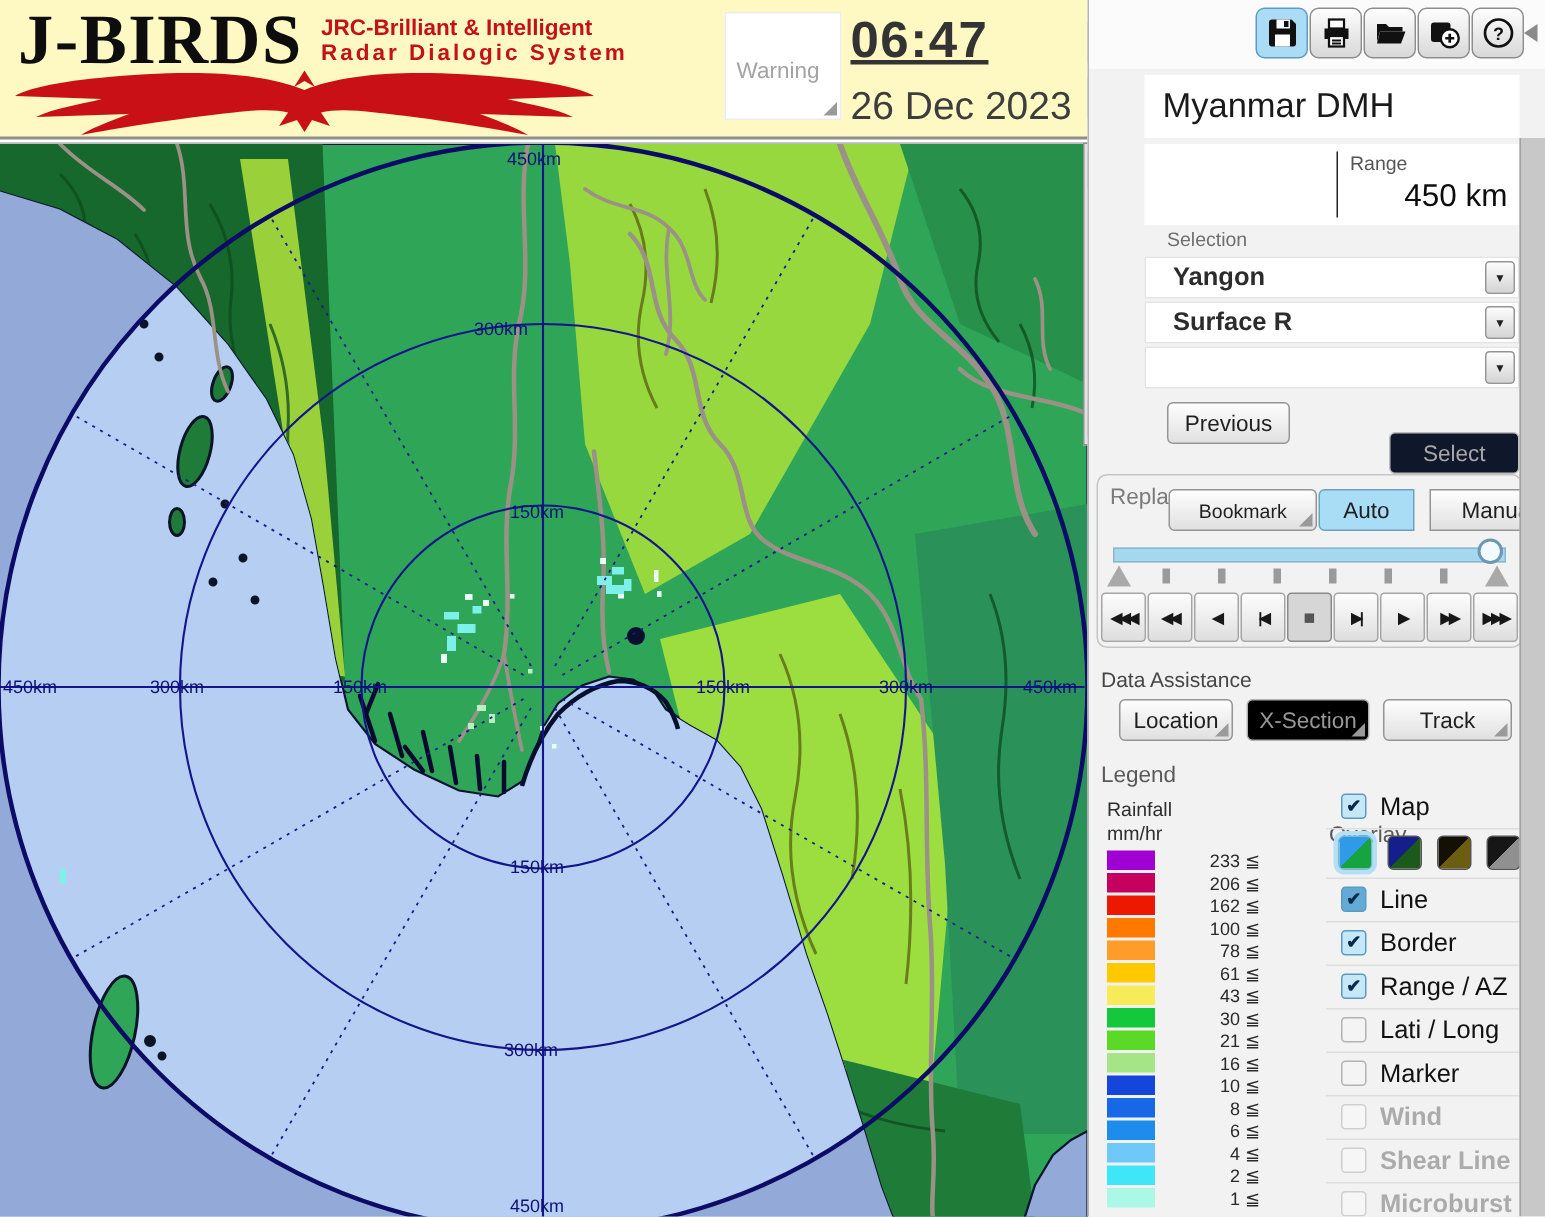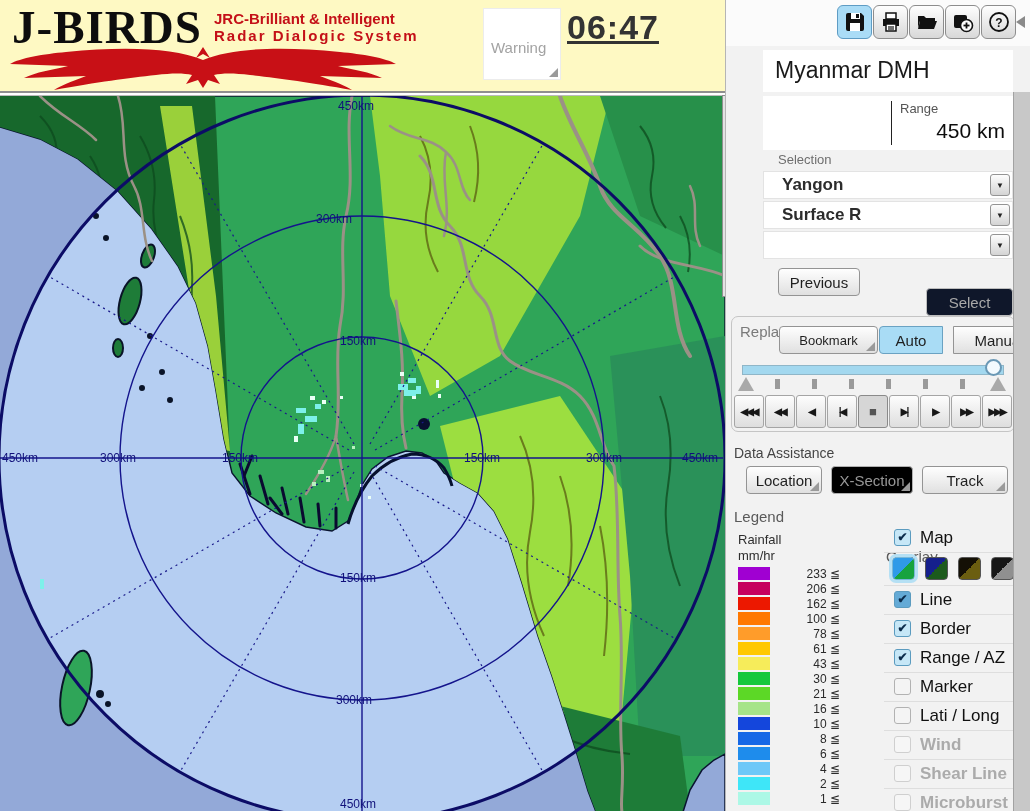--- a/index.html
+++ b/index.html
@@ -142,20 +142,21 @@
     </div>
     <svg id="eagle" width="392" height="46" viewBox="0 0 392 46">
       <path fill="#c81016" d="M195,16 C166,4 118,2 58,8 C36,10 12,14 2,20 L60,22 C44,26 28,28 16,34 L78,32 C62,38 52,42 46,46 C90,38 120,34 148,31 C164,29 176,29 184,31 L178,40 L190,36 L195,44 L200,36 L212,40 L206,31 C214,29 226,29 242,31 C270,34 300,38 344,46 C338,42 328,38 312,32 L374,34 C362,28 346,26 330,22 L388,20 C378,14 354,10 332,8 C272,2 224,4 195,16 Z"></path>
       <path fill="#c81016" d="M188,14 L195,3 L202,14 L195,10 Z"></path>
     </svg>
     <div id="warning-box">
       <span>Warning</span>
       <div class="fold"></div>
     </div>
     <div id="clock-time">06:47</div>
+    <div id="clock-date">26 Dec 2023</div>
     <div class="tzbtn" id="tz-utc">UTC</div>
     <div class="tzbtn" id="tz-mmt">MMT</div>
   </div>
 
   <div id="map">
     <svg width="725" height="716" viewBox="0 0 725 716">
 
       <rect x="0" y="0" width="725" height="716" fill="#93a9d8"></rect>
       <circle cx="362" cy="362" r="363" fill="#b5cef2"></circle>
 
@@ -530,25 +531,25 @@
         <div class="ovrow">
           <div class="ovbox checked">✔</div>
           <div class="ovlabel">Border</div>
         </div>
         <div class="ovrow">
           <div class="ovbox checked">✔</div>
           <div class="ovlabel">Range / AZ</div>
         </div>
         <div class="ovrow">
           <div class="ovbox"></div>
+          <div class="ovlabel">Lati / Long</div>
+        </div>
+        <div class="ovrow">
+          <div class="ovbox"></div>
           <div class="ovlabel">Marker</div>
-        </div>
-        <div class="ovrow">
-          <div class="ovbox"></div>
-          <div class="ovlabel">Lati / Long</div>
         </div>
         <div class="ovrow">
           <div class="ovbox dis"></div>
           <div class="ovlabel dis">Wind</div>
         </div>
         <div class="ovrow">
           <div class="ovbox dis"></div>
           <div class="ovlabel dis">Shear Line</div>
         </div>
         <div class="ovrow">

